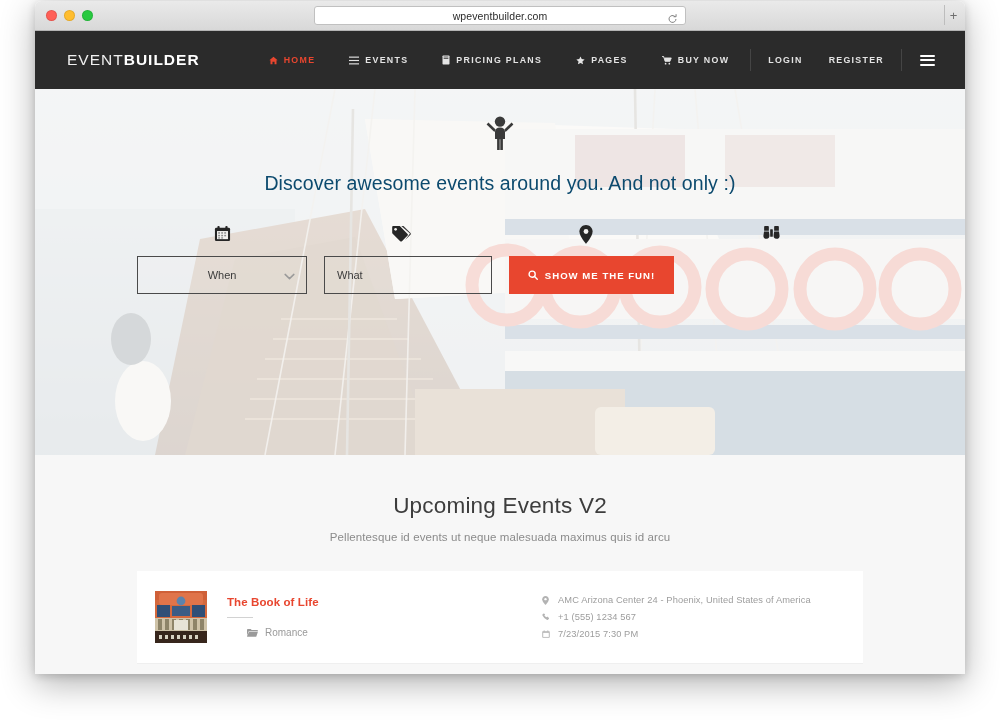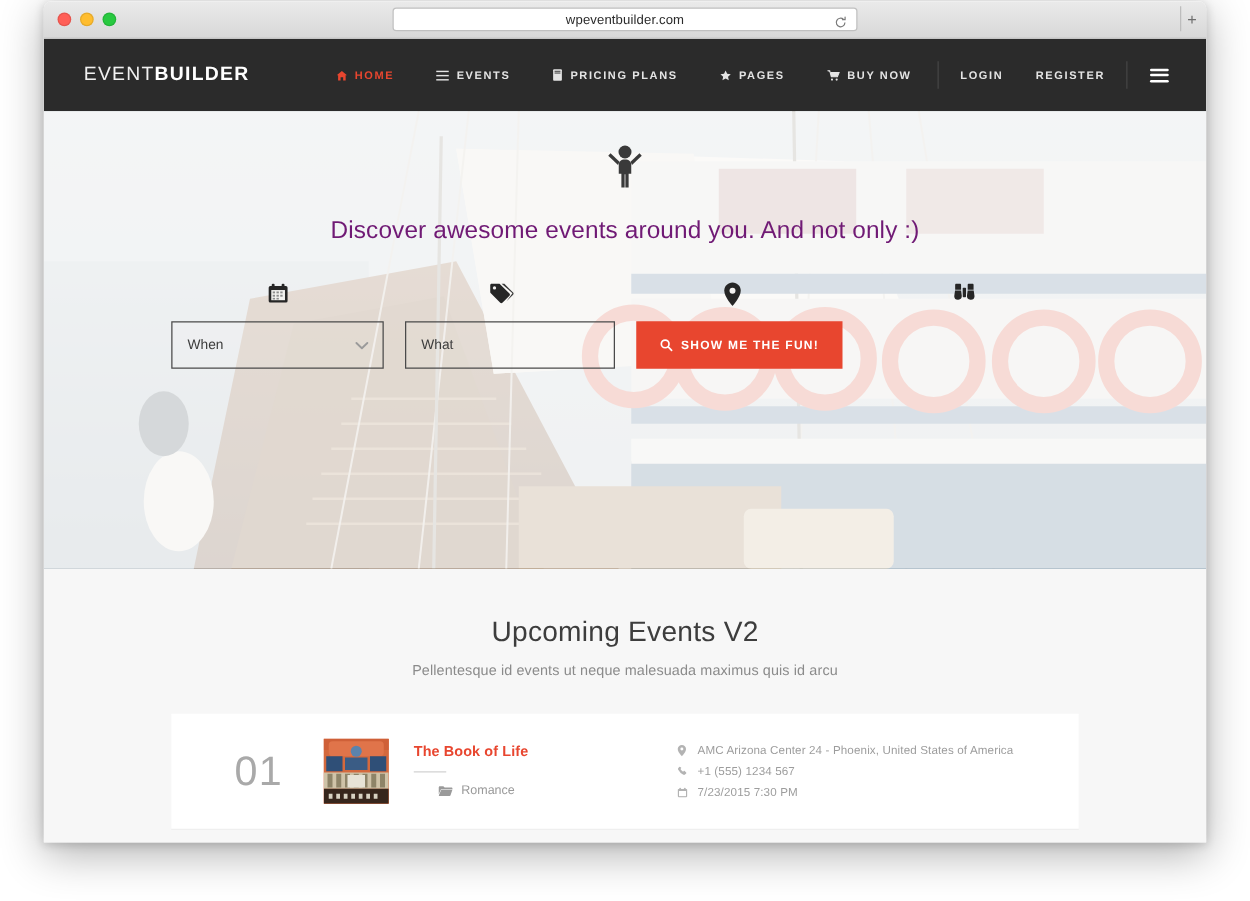--- a/index.html
+++ b/index.html
@@ -203,21 +203,21 @@
     font-weight: 700;
     letter-spacing: 2.2px;
     color: #333333;
     text-transform: uppercase;
     line-height: 1.05;
   }
   .hero-sub {
     margin-top: 18px;
     font-size: 19.5px;
     font-weight: 400;
-    color: #701a75;
+    color: #0c4a6e;
     letter-spacing: .1px;
   }
 
   .hero-icons {
     margin-top: 30px;
     width: 726px;
     display: flex;
   }
   .hero-icon-cell {
     display: flex;
@@ -242,21 +242,21 @@
     background: rgba(255,255,255,0.06);
     display: flex;
     align-items: center;
     padding: 0 12px;
   }
   .field .ph {
     font-size: 11px;
     color: #3c3c3c;
     font-weight: 400;
   }
-  .field.when  { width: 170px; }
+  .field.when  { width: 170px; justify-content: center; }
   .field.what  { width: 168px; }
   .field.where { width: 168px; }
   .chev {
     position: absolute;
     right: 11px;
     top: 50%;
     transform: translateY(-50%);
     color: #9a9a9a;
   }
   .btn-go {
@@ -639,21 +639,20 @@
 
         </div>
       </section>
 
       <section class="events">
         <h2 class="sec-title">Upcoming Events V2</h2>
         <p class="sec-sub">Pellentesque id events ut neque malesuada maximus quis id arcu</p>
 
         <div class="event-card">
 
-          <div class="ev-num">01</div>
 
           <div class="ev-thumb">
             <svg viewBox="0 0 52 52" preserveAspectRatio="none">
               <rect x="0" y="0" width="52" height="52" fill="#d4693d"></rect>
               <rect x="0" y="0" width="52" height="9" fill="#cf6038"></rect>
               <rect x="4" y="2" width="44" height="12" rx="3" fill="#e0744a"></rect>
               <circle cx="26" cy="10" r="4.4" fill="#5b83ad"></circle>
               <rect x="2" y="14" width="13" height="12" fill="#2f4f77"></rect>
               <rect x="37" y="14" width="13" height="12" fill="#2f4f77"></rect>
               <rect x="17" y="15" width="18" height="10" fill="#3a5c85"></rect>

